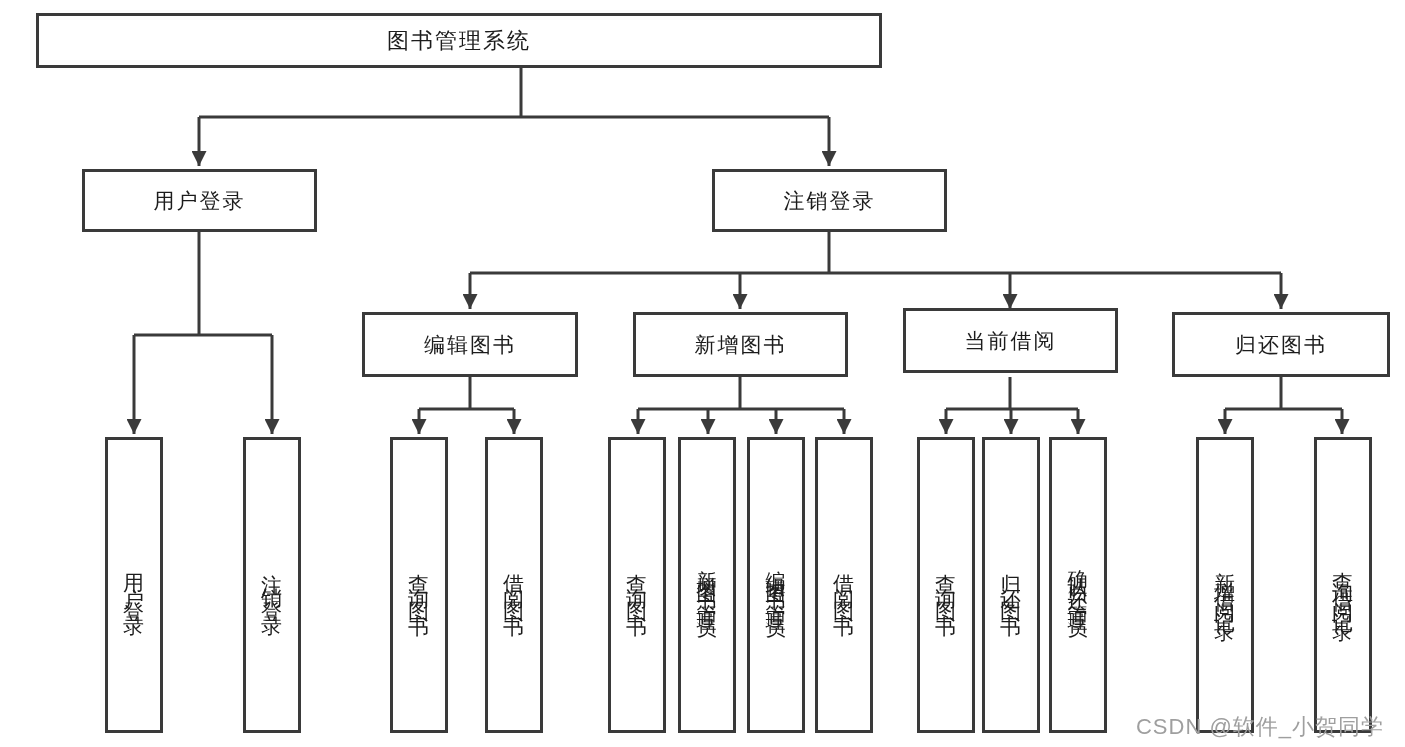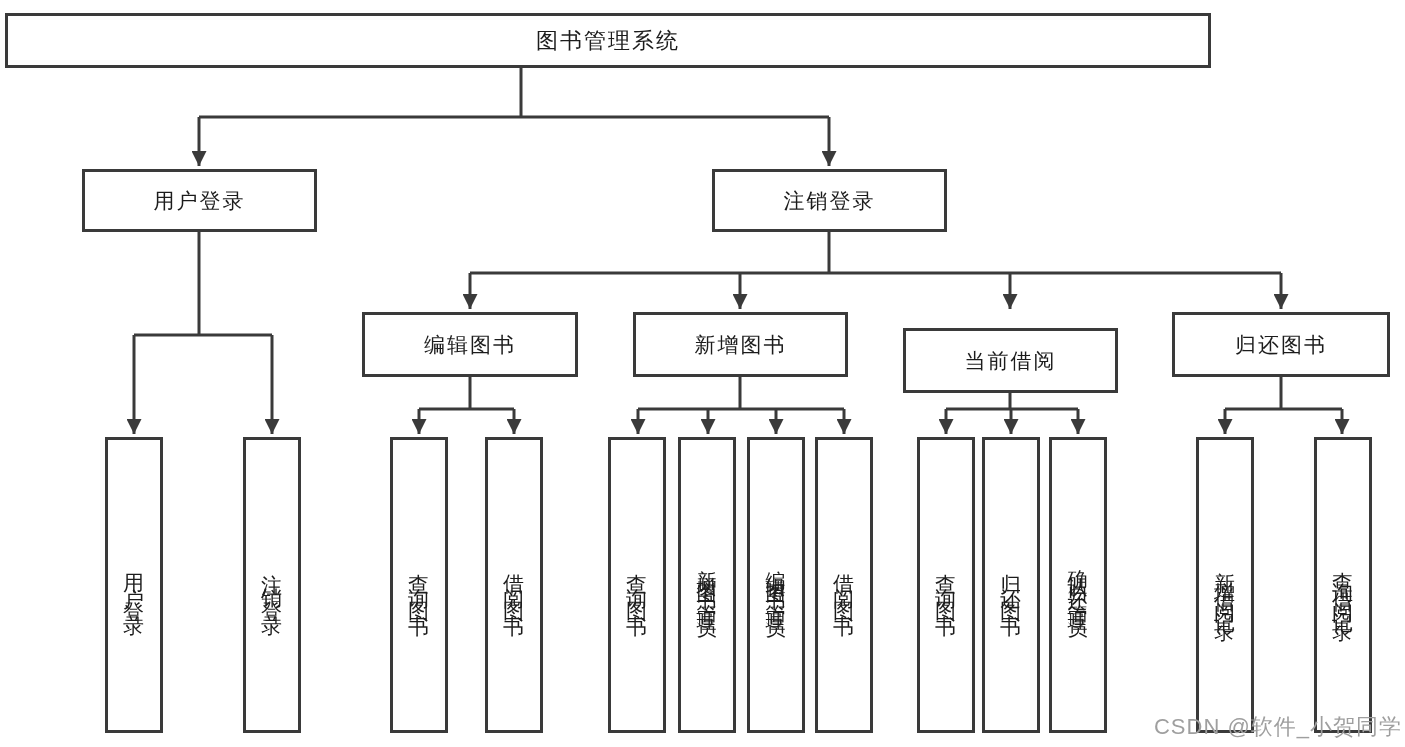--- a/index.html
+++ b/index.html
@@ -40,21 +40,21 @@
     font-size: 21px;
     letter-spacing: 14px;
     line-height: 1;
     white-space: nowrap;
   }
   .vtext.med { letter-spacing: 10px; }
   .vtext.long { letter-spacing: 7px; font-size: 20px; }
   .watermark {
     position: absolute;
     top: 712px;
-    right: 3px;
+    right: 21px;
     font-size: 22px;
     color: #9f9f9f;
     letter-spacing: 1px;
     white-space: nowrap;
   }
 </style>
 </head>
 <body>
 
 <svg class="connectors" width="1405" height="747" viewBox="0 0 1405 747">
@@ -100,38 +100,38 @@
       <line x1="1078" y1="409" x2="1078" y2="434" marker-end="url(#ah)"></line>
     </g>
     <g>
       <path d="M1281 377 V409 M1225 409 H1342"></path>
       <line x1="1225" y1="409" x2="1225" y2="434" marker-end="url(#ah)"></line>
       <line x1="1342" y1="409" x2="1342" y2="434" marker-end="url(#ah)"></line>
     </g>
   </g>
 </svg>
 
-<div class="box" style="left:5px;top:13px;width:1206px;height:55px">
+<div class="box" style="left:36px;top:13px;width:846px;height:55px">
   <span class="hlabel root-label">图书管理系统</span>
 </div>
 
 <div class="box" style="left:82px;top:169px;width:235px;height:63px">
   <span class="hlabel">用户登录</span>
 </div>
 <div class="box" style="left:712px;top:169px;width:235px;height:63px">
   <span class="hlabel">注销登录</span>
 </div>
 
 <div class="box" style="left:362px;top:312px;width:216px;height:65px">
   <span class="hlabel">编辑图书</span>
 </div>
 <div class="box" style="left:633px;top:312px;width:215px;height:65px">
   <span class="hlabel">新增图书</span>
 </div>
-<div class="box" style="left:903px;top:328px;width:215px;height:65px">
+<div class="box" style="left:903px;top:308px;width:215px;height:65px">
   <span class="hlabel">当前借阅</span>
 </div>
 <div class="box" style="left:1172px;top:312px;width:218px;height:65px">
   <span class="hlabel">归还图书</span>
 </div>
 
 <div class="box vbox" style="left:105px">
   <span class="vtext">用户登录</span>
 </div>
 <div class="box vbox" style="left:243px">

